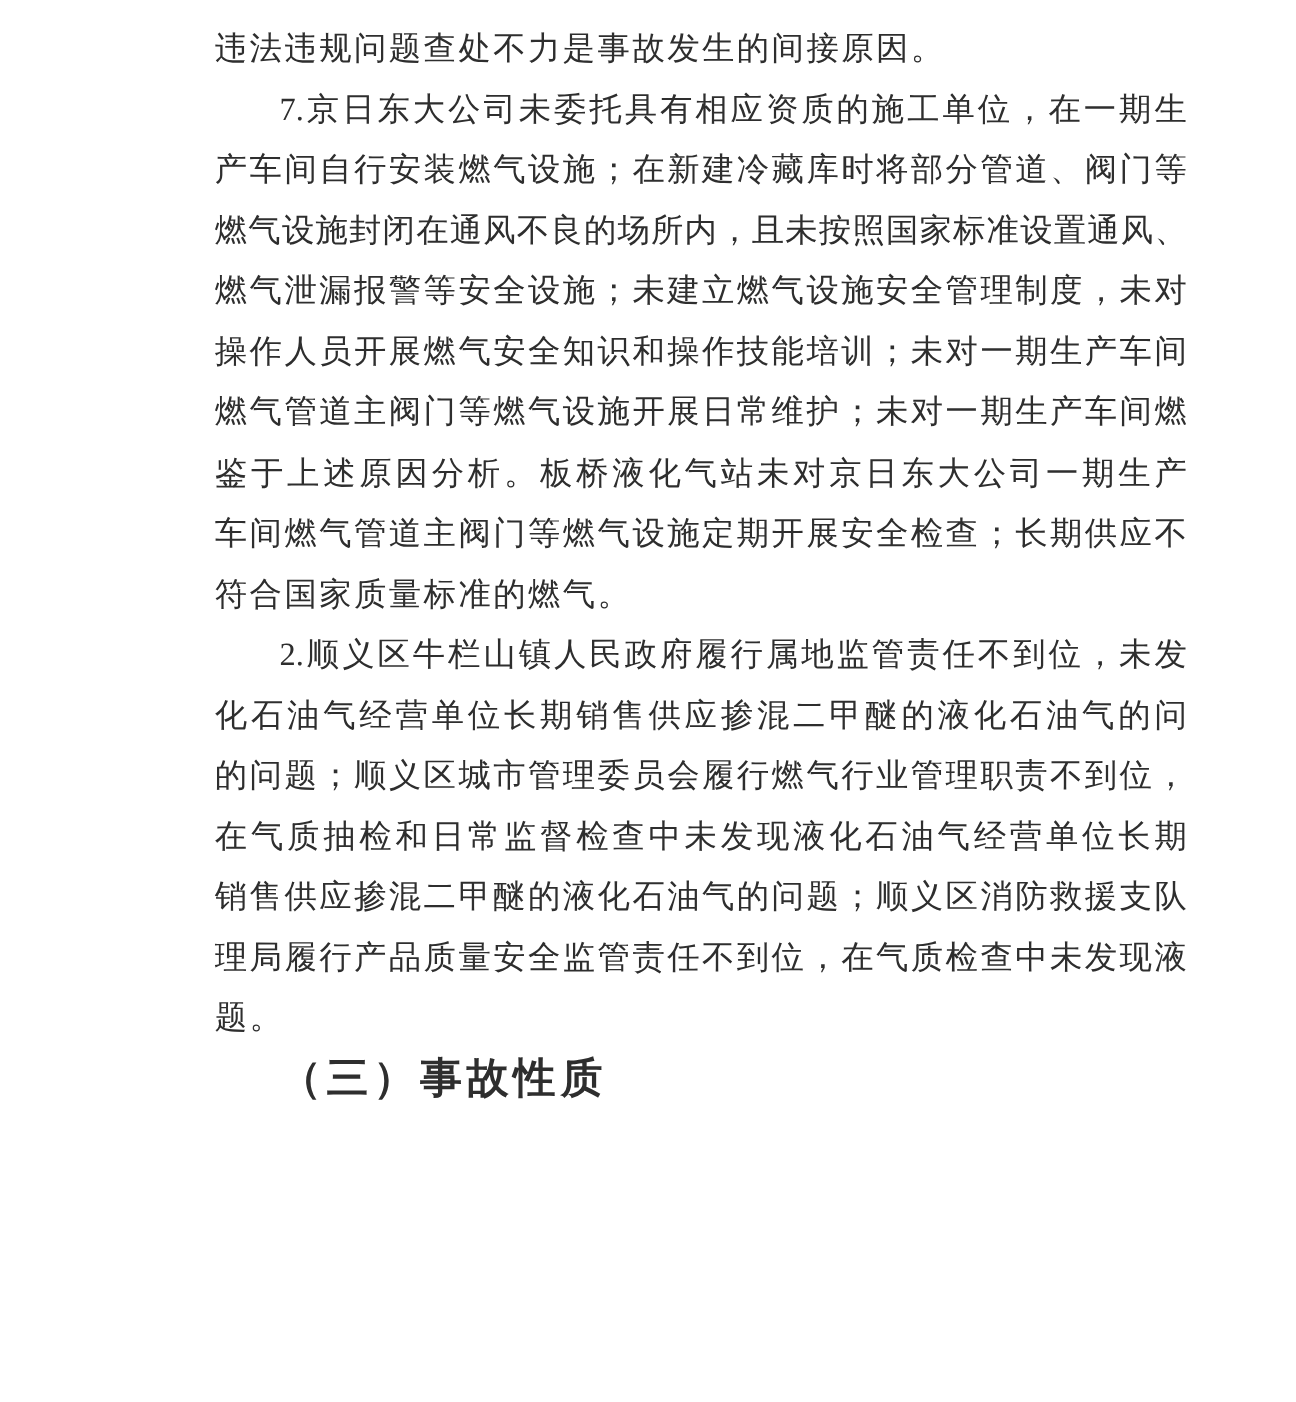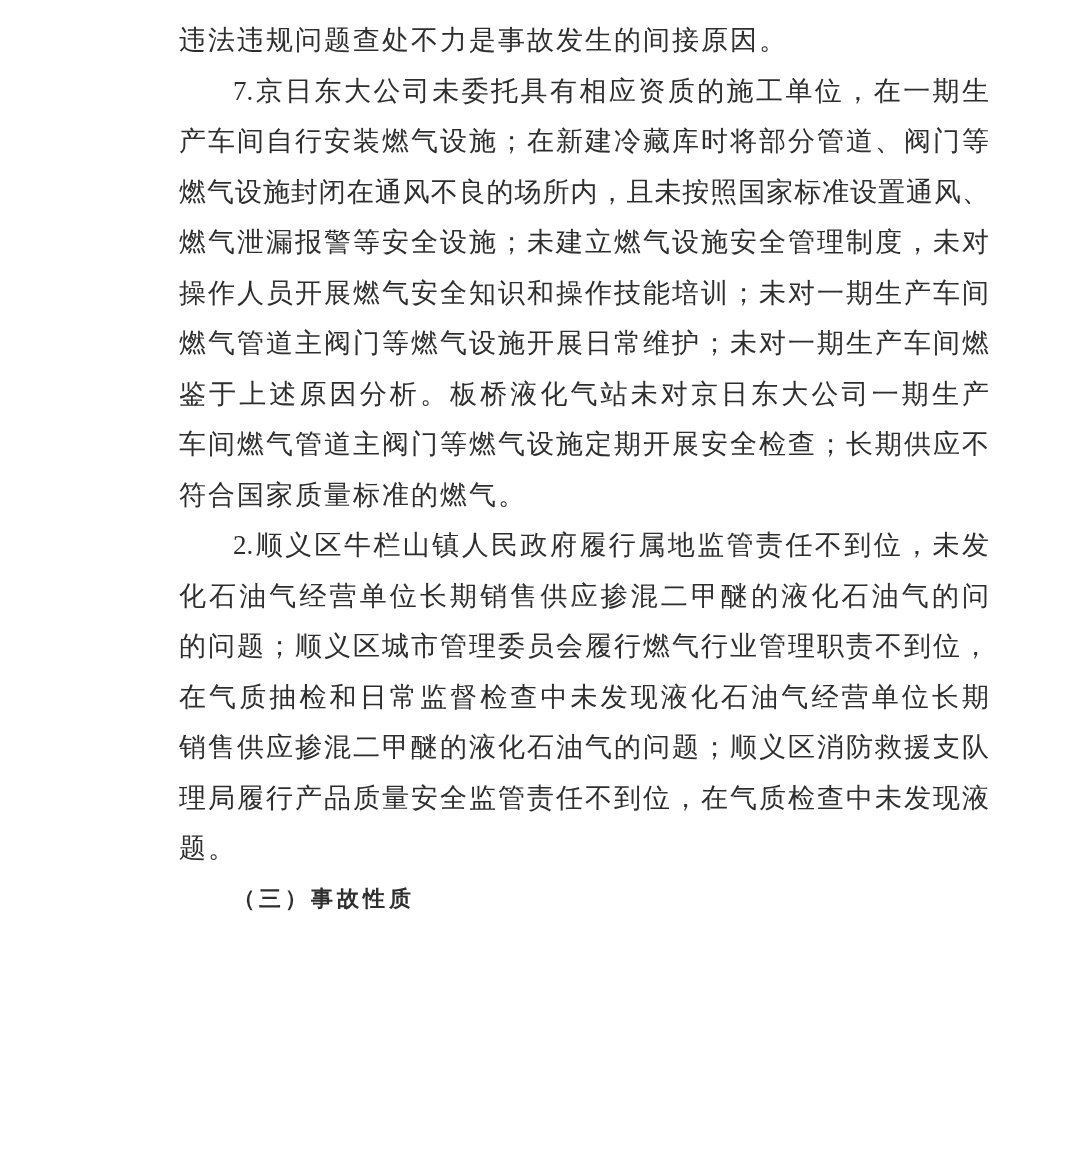--- a/index.html
+++ b/index.html
@@ -35,21 +35,21 @@
   .line.plain {
     text-align: left;
     text-align-last: left;
     letter-spacing: 2px;
   }
   .line.indent {
     padding-left: 54px;
   }
   .line.heading {
     font-weight: bold;
-    font-size: 22px;
+    font-size: 35px;
     letter-spacing: 4px;
     text-align: left;
     text-align-last: left;
   }
 </style>
 </head>
 <body>
 
 <div class="page">
   <div class="text-block">

